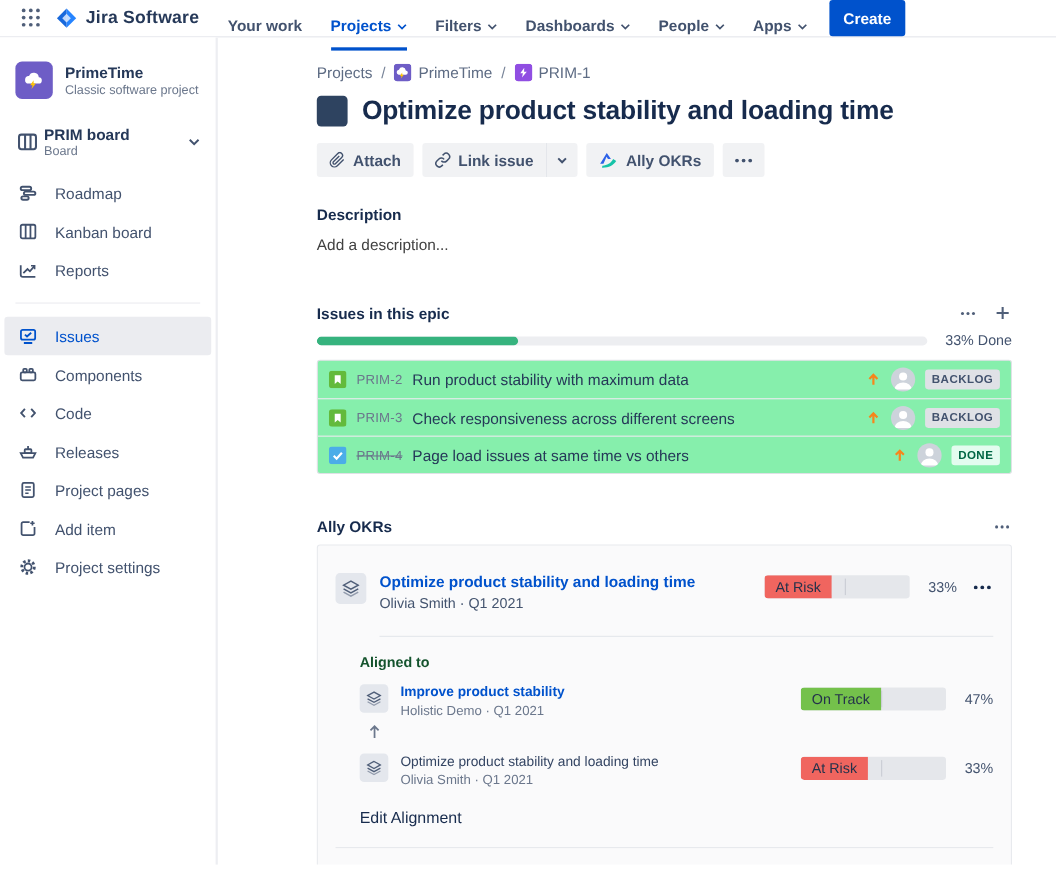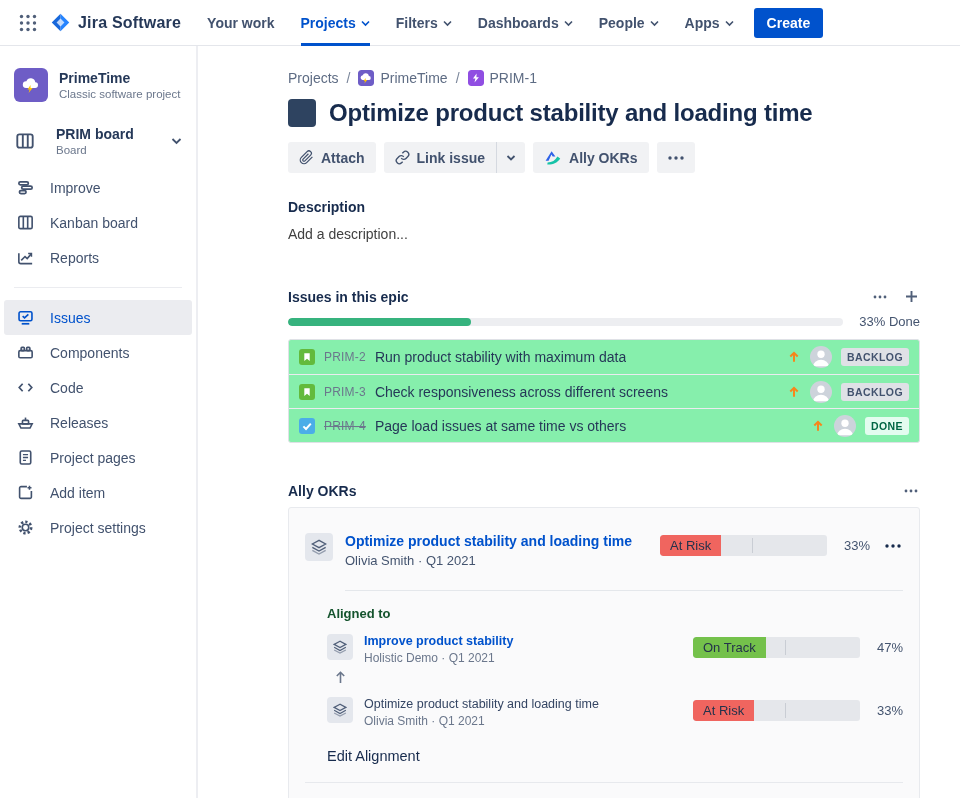--- a/index.html
+++ b/index.html
@@ -1,21 +1,21 @@
 <!DOCTYPE html>
 <html><head>
 <meta charset="utf-8">
 <style>
   * { margin:0; padding:0; box-sizing:border-box; }
   html,body { width:960px; height:798px; overflow:hidden; background:#fff;
     font-family:"Liberation Sans", sans-serif; color:#172B4D; }
   svg { display:block; }
 
   
-  .topnav { height:46px; display:flex; align-items:center; padding:0 16px 0 12px;
+  .topnav { height:34px; display:flex; padding:0 16px 0 12px;
     border-bottom:1px solid #E4E6EB; background:#fff; }
   .appswitch { width:32px; height:32px; display:flex; align-items:center; justify-content:center;
     border:none; background:none; cursor:pointer; margin-right:6px; }
   .brand { display:flex; align-items:center; gap:7px; margin-right:26px; }
   .brand-name { font-size:16px; font-weight:700; color:#253858; letter-spacing:.2px; }
   .navlinks { display:flex; align-items:center; gap:26px; height:46px; }
   .nav-link { height:46px; display:flex; align-items:center; gap:5px; font-size:14px;
     font-weight:700; color:#42526E; border-bottom:3px solid transparent; padding-top:3px; cursor:pointer; }
   .nav-link.active { color:#0052CC; border-bottom-color:#0052CC; }
   .nav-link .chev { margin-top:2px; }
@@ -23,21 +23,21 @@
     font-size:14px; font-weight:700; padding:7px 13px; cursor:pointer; font-family:inherit; }
 
   
   .shell { display:flex; height:752px; }
   .sidebar { width:198px; border-right:2px solid #EDEEF2; padding-top:16px; background:#fff; flex:none; }
   .proj-head { display:flex; gap:11px; padding:6px 14px 16px; align-items:center; }
   .proj-avatar { width:34px; height:34px; border-radius:6px; background:#6E5DC6; flex:none;
     display:flex; align-items:center; justify-content:center; }
   .proj-name { font-size:14px; font-weight:700; color:#253858; }
   .proj-type { font-size:11.5px; color:#6B778C; margin-top:2px; }
-  .board-switch { display:flex; gap:20px; padding:8px 14px 10px; align-items:center; cursor:pointer; }
+  .board-switch { display:flex; gap:4px; padding:8px 14px 10px; align-items:center; cursor:pointer; }
   .board-name { font-size:14px; font-weight:700; color:#253858; }
   .board-type { font-size:11.5px; color:#6B778C; margin-top:2px; }
   .board-switch .chev { margin-left:auto; }
   .side-group { padding:4px 0; }
   .side-item { display:flex; align-items:center; gap:15px; height:35px; padding:0 11px;
     margin:0 4px; border-radius:3px; font-size:14px; color:#42526E; cursor:pointer; }
   .side-item .sicon { width:20px; height:20px; flex:none; display:flex; align-items:center; justify-content:center; color:#42526E; }
   .side-item.active { background:#EBECF0; color:#0052CC; }
   .side-item.active .sicon { color:#0052CC; }
   .side-div { height:1px; background:#EBECF0; margin:8px 14px; }
@@ -88,21 +88,21 @@
 
   .ally-sec { margin-top:40px; }
   .ally-panel { margin-top:8px; border:1px solid #E8EAEE; background:#FAFAFB; border-radius:3px; }
   .ally-inner { padding:25px 16px 0; }
   .okr-row { display:flex; align-items:flex-start; gap:12px; }
   .okr-ic { width:28px; height:28px; border-radius:4px; background:#E4E7ED; flex:none;
     display:flex; align-items:center; justify-content:center; color:#505F79; }
   .okr-title { font-size:14px; font-weight:700; color:#0052CC; cursor:pointer; }
   .okr-owner { font-size:13px; color:#44546F; margin-top:4px; }
   .okr-right { margin-left:auto; display:flex; align-items:center; gap:13px; padding-top:2px; }
-  .statusbar { position:relative; width:167px; height:21px; border-radius:3px; background:#E5E7EB; overflow:hidden; }
+  .statusbar { position:relative; width:132px; height:21px; border-radius:3px; background:#E5E7EB; overflow:hidden; }
   .chip { position:absolute; left:0; top:0; bottom:0; display:flex; align-items:center;
     padding:0 10px; font-size:13px; color:#24324B; border-radius:3px 0 0 3px; }
   .chip.risk { background:#F0655F; }
   .chip.track { background:#74C14B; }
   .bar-div { position:absolute; left:55%; top:3px; bottom:3px; width:1px; background:#C9CDD4; }
   .pct { font-size:13px; color:#44546F; min-width:30px; text-align:right; }
   .okr-hr { border:none; border-top:1px solid #E4E7EB; margin:22px 0 0 40px; }
   .aligned { margin-left:22px; padding-top:15px; }
   .aligned-label { font-size:13px; color:#14532d;font-weight:bold; }
   .al-row { display:flex; align-items:flex-start; gap:11px; margin-top:13px; }
@@ -213,21 +213,21 @@
 
     <div class="side-group">
       <div class="side-item">
         <span class="sicon">
           <svg width="19" height="19" viewBox="0 0 20 20" fill="none" stroke="currentColor" stroke-width="1.8">
             <rect x="3" y="4" width="10" height="3.2" rx="1.6"></rect>
               <rect x="6" y="8.6" width="11" height="3.2" rx="1.6"></rect>
               <rect x="3.6" y="13.2" width="7" height="3.2" rx="1.6"></rect>
           </svg>
         </span>
-        <span>Improve</span>
+        <span>Roadmap</span>
       </div>
       <div class="side-item">
         <span class="sicon">
           <svg width="19" height="19" viewBox="0 0 20 20" fill="none" stroke="currentColor" stroke-width="1.7">
             <rect x="3" y="3.5" width="14" height="13" rx="1.6"></rect>
               <path d="M7.7 3.5 V16.5 M12.3 3.5 V16.5"></path>
           </svg>
         </span>
         <span>Kanban board</span>
       </div>

